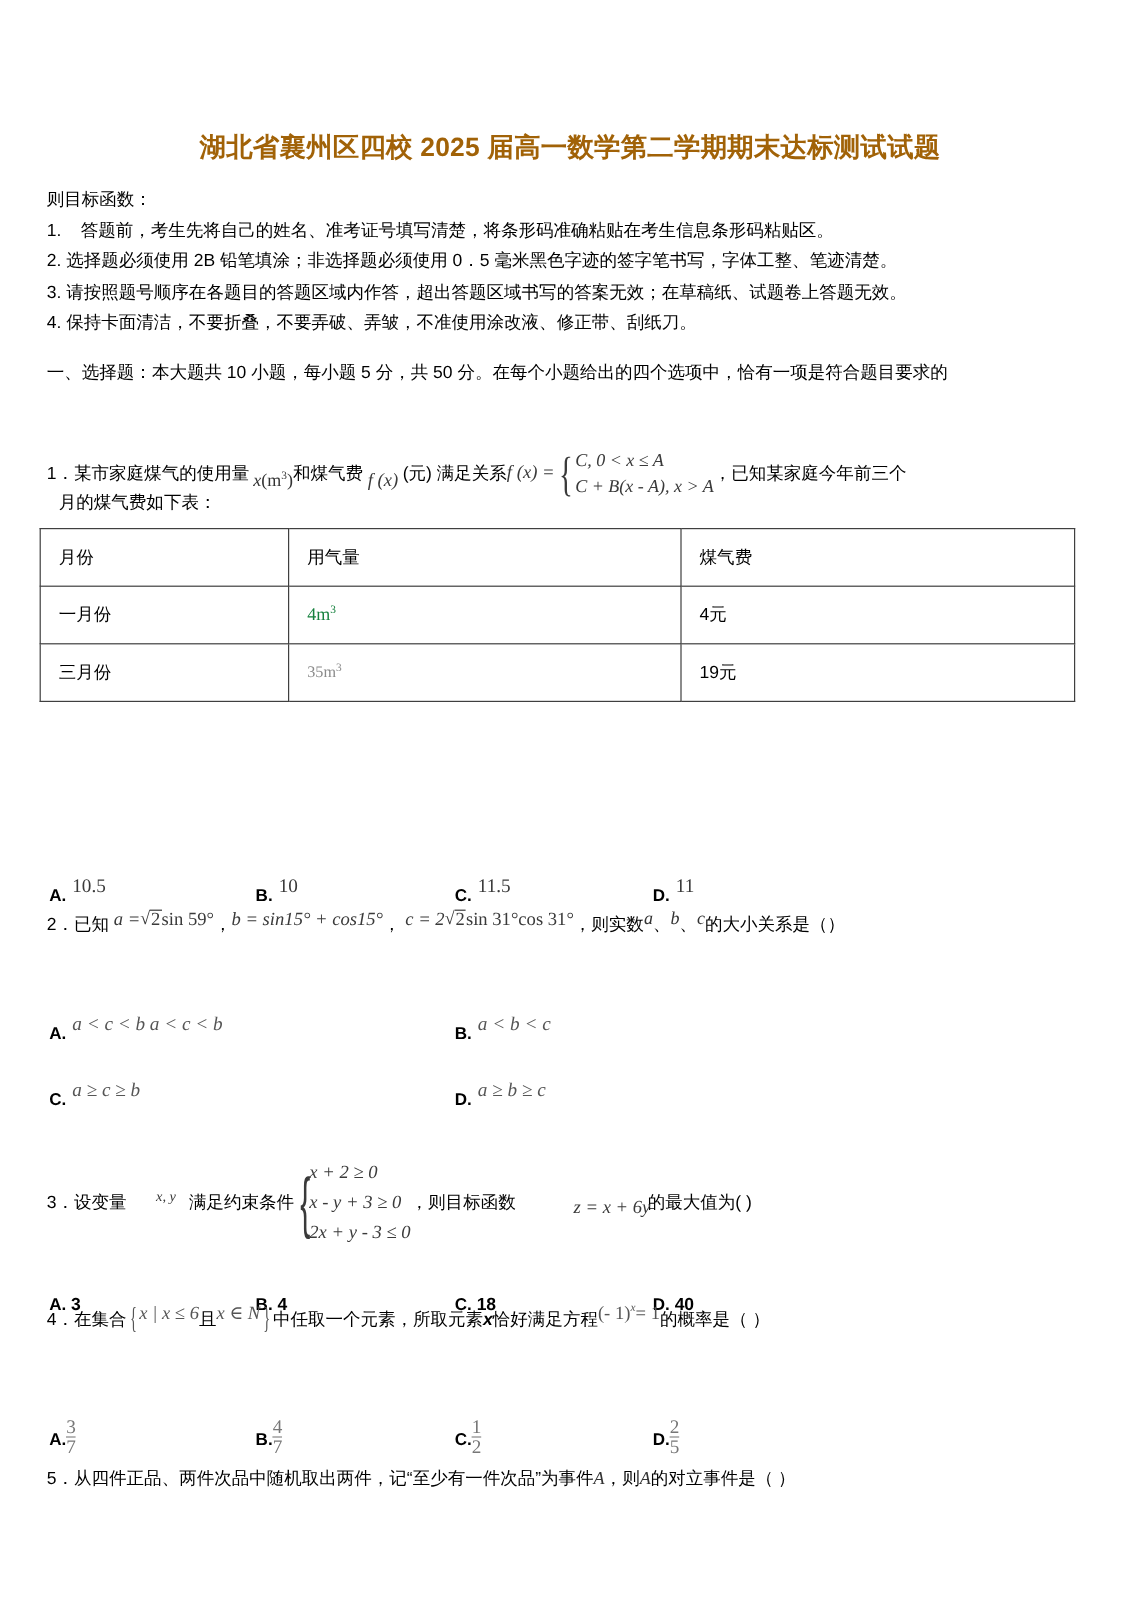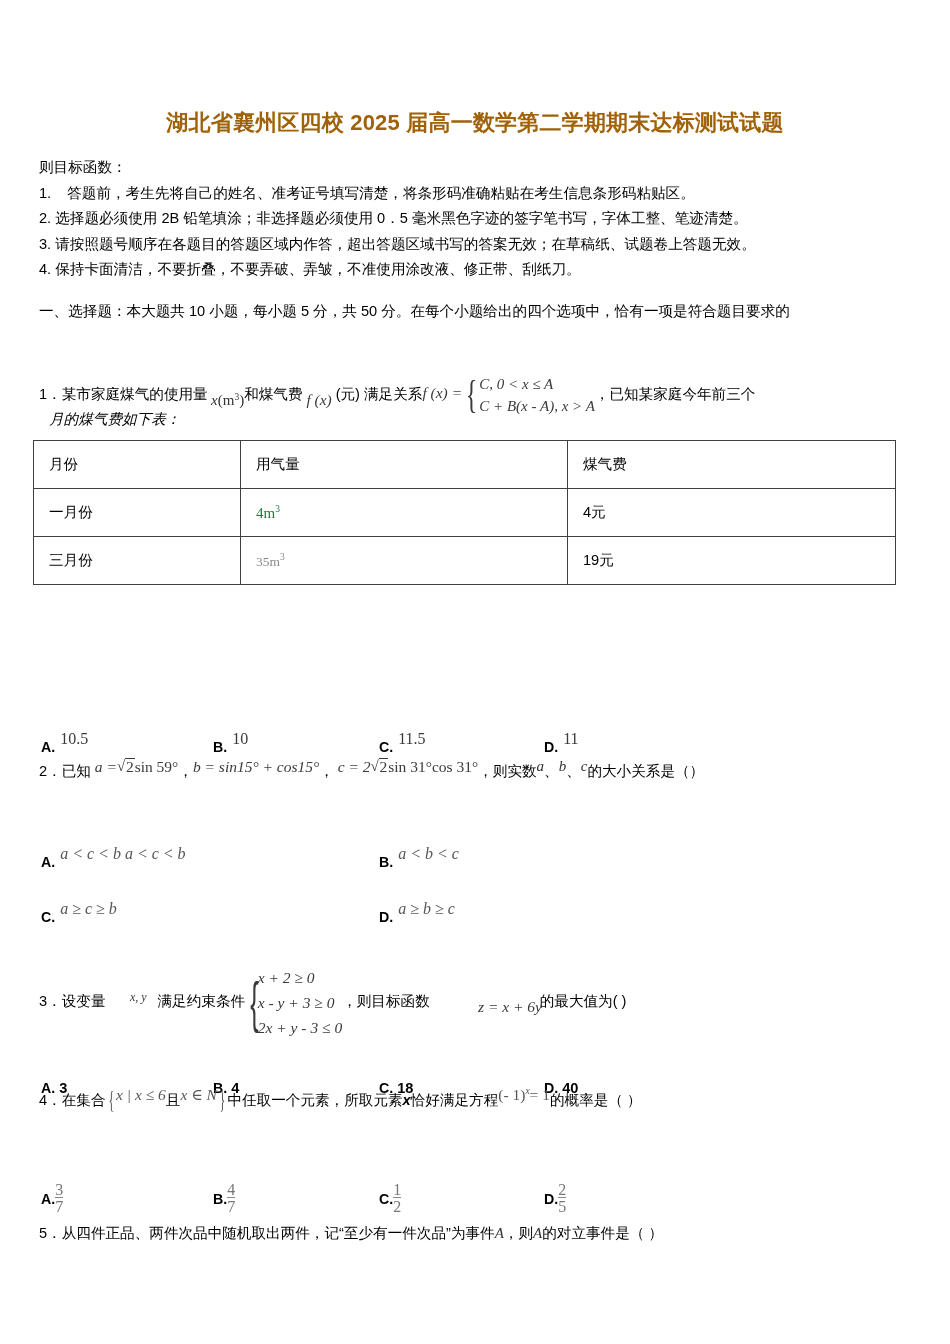--- a/index.html
+++ b/index.html
@@ -131,21 +131,21 @@
     margin-right: -2px;
   }
   .pw-rows {
     display: inline-block;
     vertical-align: middle;
     font-size: 15px;
     line-height: 22px;
   }
   .pw-rows > div { white-space: nowrap; }
 
-  #q1-tableintro { top: 408px; left: 49px; font-style: italic; }
+  #q1-tableintro { top: 408px; left: 49px; }
 
   
   table.gas {
     position: absolute;
     top: 440px;
     left: 33px;
     width: 862px;
     border-collapse: collapse;
     table-layout: fixed;
     border-radius: 25px;

